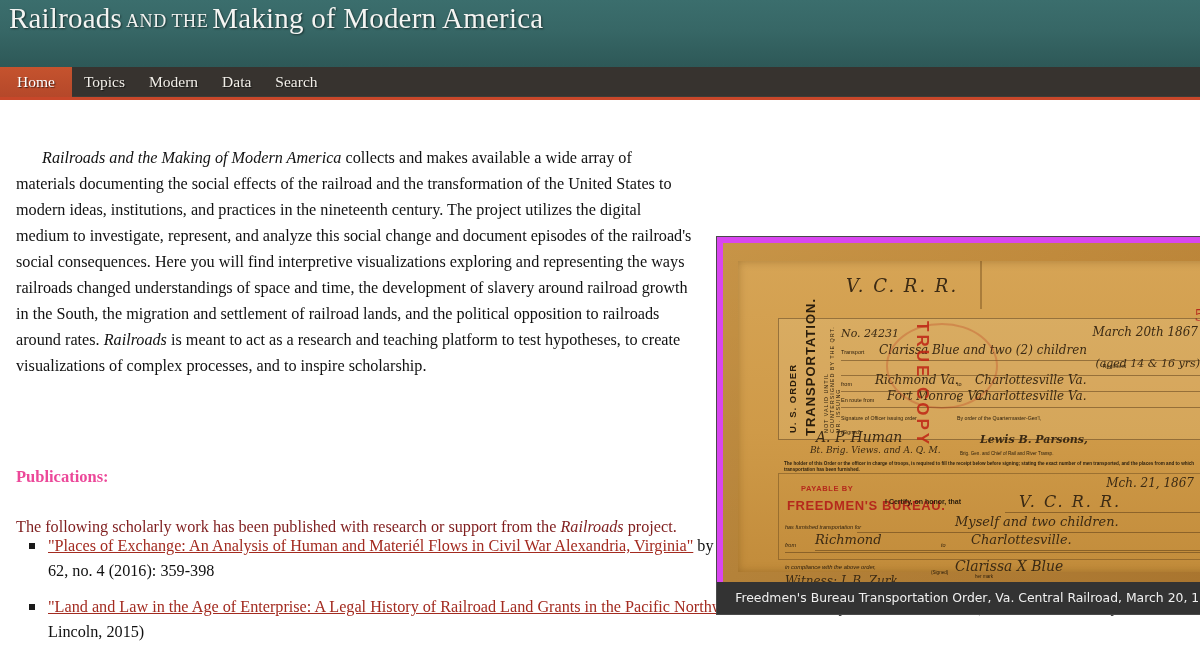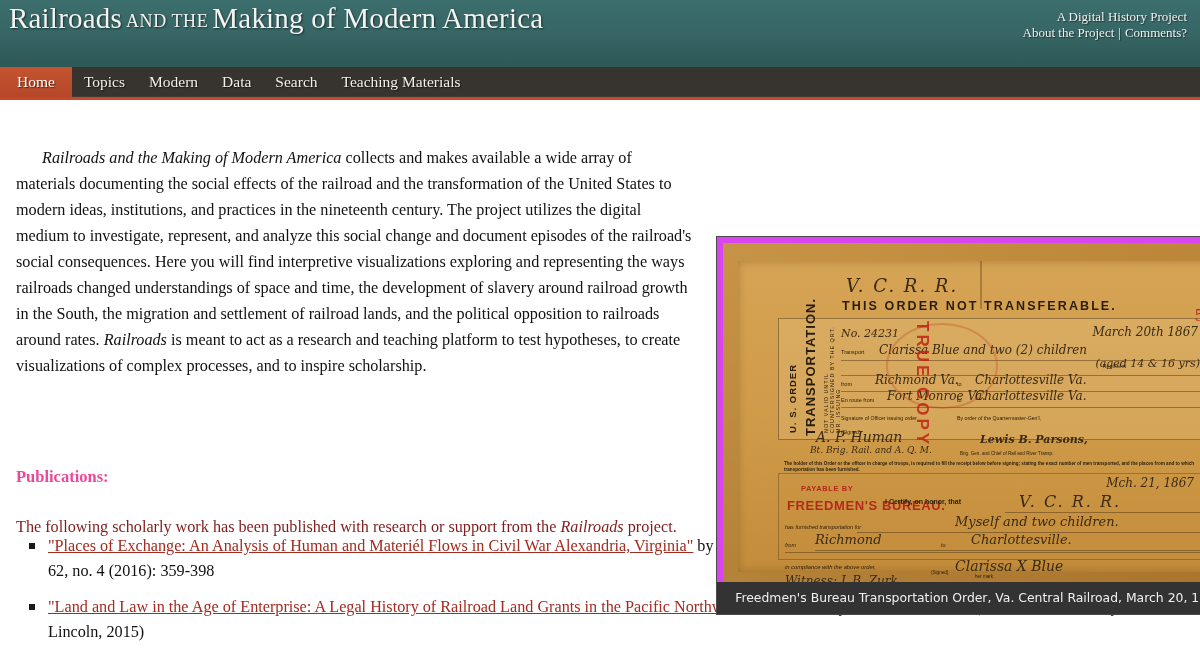--- a/index.html
+++ b/index.html
@@ -322,36 +322,29 @@
 </style>
 </head>
 <body>
 
 <div class="site-header">
   <div class="site-title">
     <span class="t-big">Railroads</span>
     <span class="t-small">AND THE</span>
     <span class="t-big">Making of Modern America</span>
   </div>
-  <div class="header-right">
-    <span class="tagline">A Digital History Project</span>
-    <span class="links">
-      <a href="#">About the Project</a><span class="sep">|</span><a href="#">Comments?</a>
-    </span>
-  </div>
 </div>
 
 <div class="nav-bar">
   <ul class="nav-list">
     <li class="nav-item active">Home</li>
     <li class="nav-item">Topics</li>
     <li class="nav-item">Modern</li>
     <li class="nav-item">Data</li>
     <li class="nav-item">Search</li>
-    <li class="nav-item">Teaching Materials</li>
   </ul>
 </div>
 
 <div class="content">
 
   <p class="intro">
     <span class="lead-indent"></span><em>Railroads and the Making of Modern America</em><span> collects and makes available a wide array of materials documenting the social effects of the railroad and the transformation of the United States to modern ideas, institutions, and practices in the nineteenth century. The project utilizes the digital medium to investigate, represent, and analyze this social change and document episodes of the railroad's social consequences. Here you will find interpretive visualizations exploring and representing the ways railroads changed understandings of space and time, the development of slavery around railroad growth in the South, the migration and settlement of railroad lands, and the political opposition to railroads around rates. </span><em>Railroads</em><span> is meant to act as a research and teaching platform to test hypotheses, to create visualizations of complex processes, and to inspire scholarship.</span>
   </p>
 
   <div class="pubs-heading">Publications:</div>
@@ -369,21 +362,20 @@
     </li>
 
   </ul>
 
   <div class="figure">
     <div class="doc-photo">
       <div class="doc-inner">
         <div class="fold-v"></div>
 
         <div class="doc-hand hw-vcrr-top">V. C. R. R.</div>
-        <div class="doc-print title-not-transfer">THIS ORDER NOT TRANSFERABLE.</div>
         <div class="red-5">5</div>
 
         <div class="ticket-box">
           <div class="vert-label vl-1">U. S. ORDER</div>
           <div class="vert-label vl-2">TRANSPORTATION.</div>
           <div class="vert-label vl-3">NOT VALID UNTIL COUNTERSIGNED BY THE QRT. MR. ISSUING</div>
 
           <div class="doc-hand" style="left:62px; top:8px; font-size:11px;font-style:italic;">No. 24231</div>
           <div class="doc-hand" style="right:8px; top:6px; font-size:12px;">March 20th 1867</div>
 
@@ -409,21 +401,21 @@
 
           <div class="doc-print" style="left:62px; top:96px; font-size:5.2px;">Signature of Officer issuing order</div>
           <div class="doc-print" style="left:178px; top:96px; font-size:5.2px;">By order of the Quartermaster-Gen'l,</div>
           <div class="doc-print" style="left:62px; top:110px; font-size:5.2px;">(Signed)</div>
         </div>
 
         <div class="stamp-oval"></div>
         <div class="stamp-true-copy">TRUE COPY</div>
 
         <div class="doc-hand" style="left:78px; top:168px; font-size:14px;">A. P. Human</div>
-        <div class="doc-hand" style="left:72px; top:184px; font-size:9px;">Bt. Brig. Rail. and A. Q. M.</div>
+        <div class="doc-hand" style="left:72px; top:184px; font-size:9px;">Bt. Brig. Views. and A. Q. M.</div>
         <div class="doc-hand" style="left:242px; top:172px; font-size:11px; font-weight:bold;">Lewis B. Parsons,</div>
         <div class="doc-print" style="left:222px; top:190px; font-size:4.6px;">Brig. Gen. and Chief of Rail and River Transp.</div>
 
         <div class="fineprint" style="top:200px;">The holder of this Order or the officer in charge of troops, is required to fill the receipt below before signing; stating the exact number of men transported, and the places from and to which transportation has been furnished.</div>
 
         <div class="bottom-box" style="top:212px;">
           <div class="doc-red" style="left:22px; top:10px; font-size:7.5px; letter-spacing:0.6px;">PAYABLE BY</div>
           <div class="doc-red" style="left:8px; top:24px; font-size:13px; letter-spacing:0.6px;">FREEDMEN'S BUREAU.</div>
           <div class="doc-print" style="left:106px; top:24px; font-size:7px; font-weight:bold;">I Certify, on honor, that</div>
           <div class="doc-hand" style="right:12px; top:2px; font-size:12px;">Mch. 21, 1867</div>

